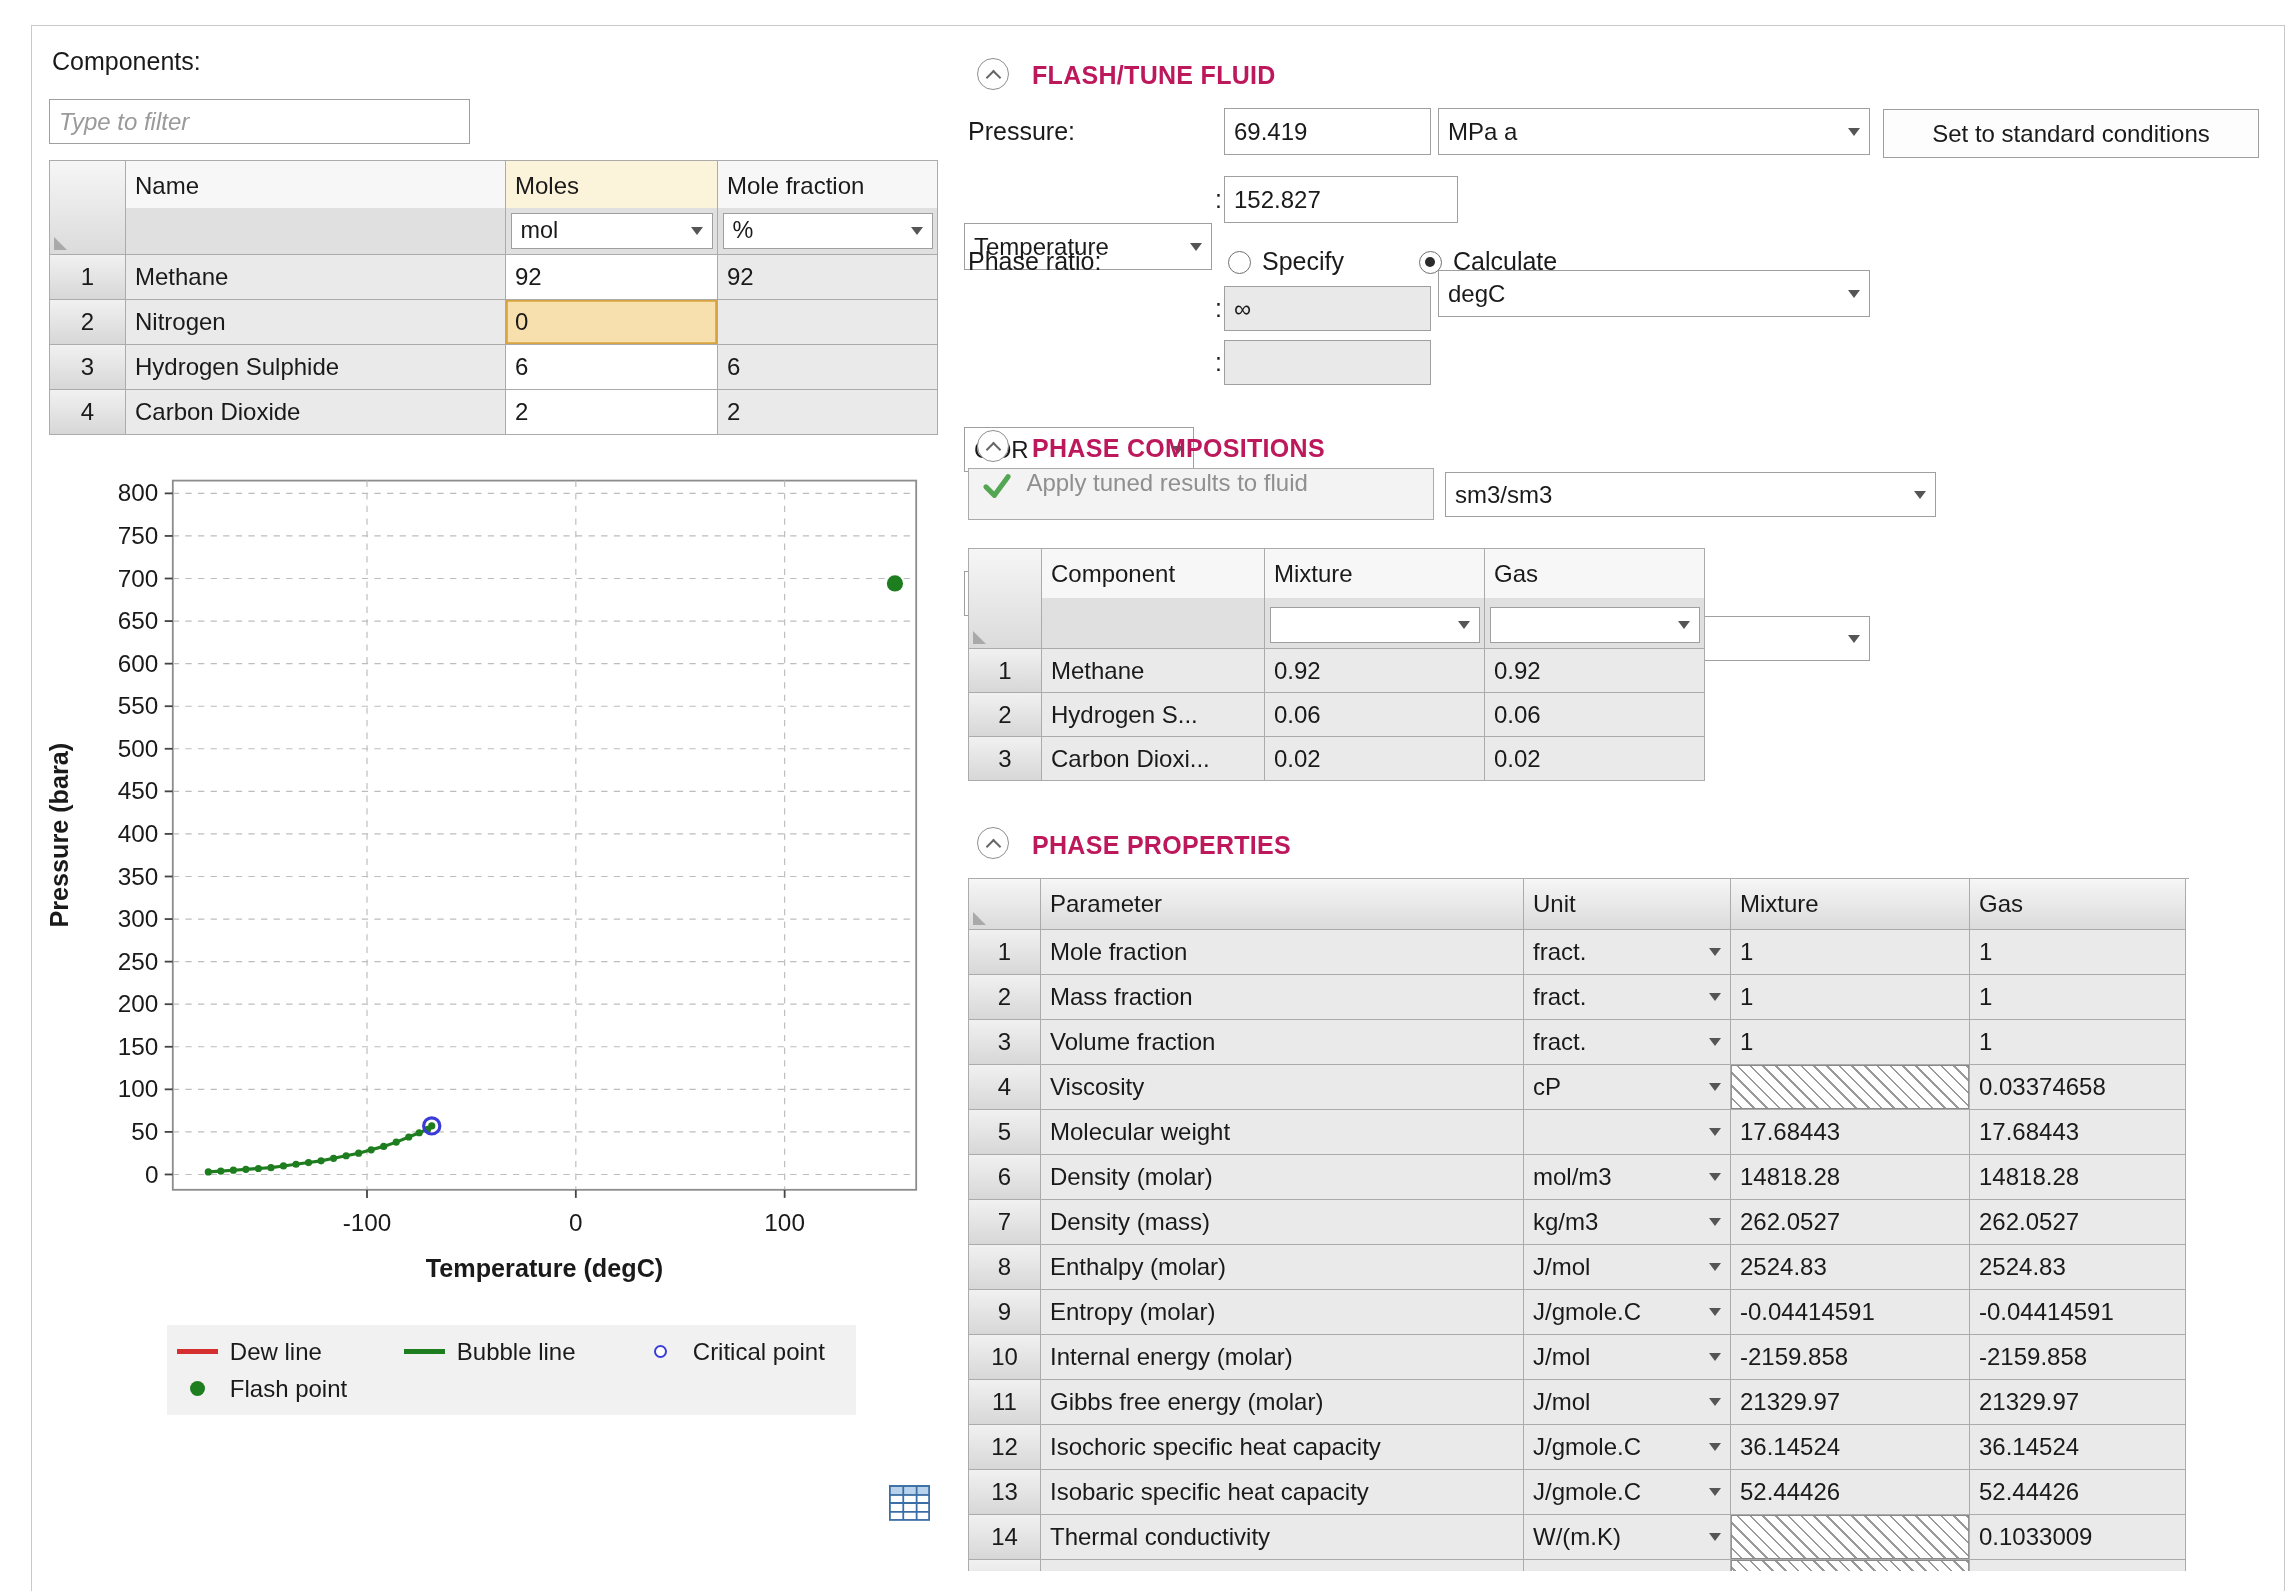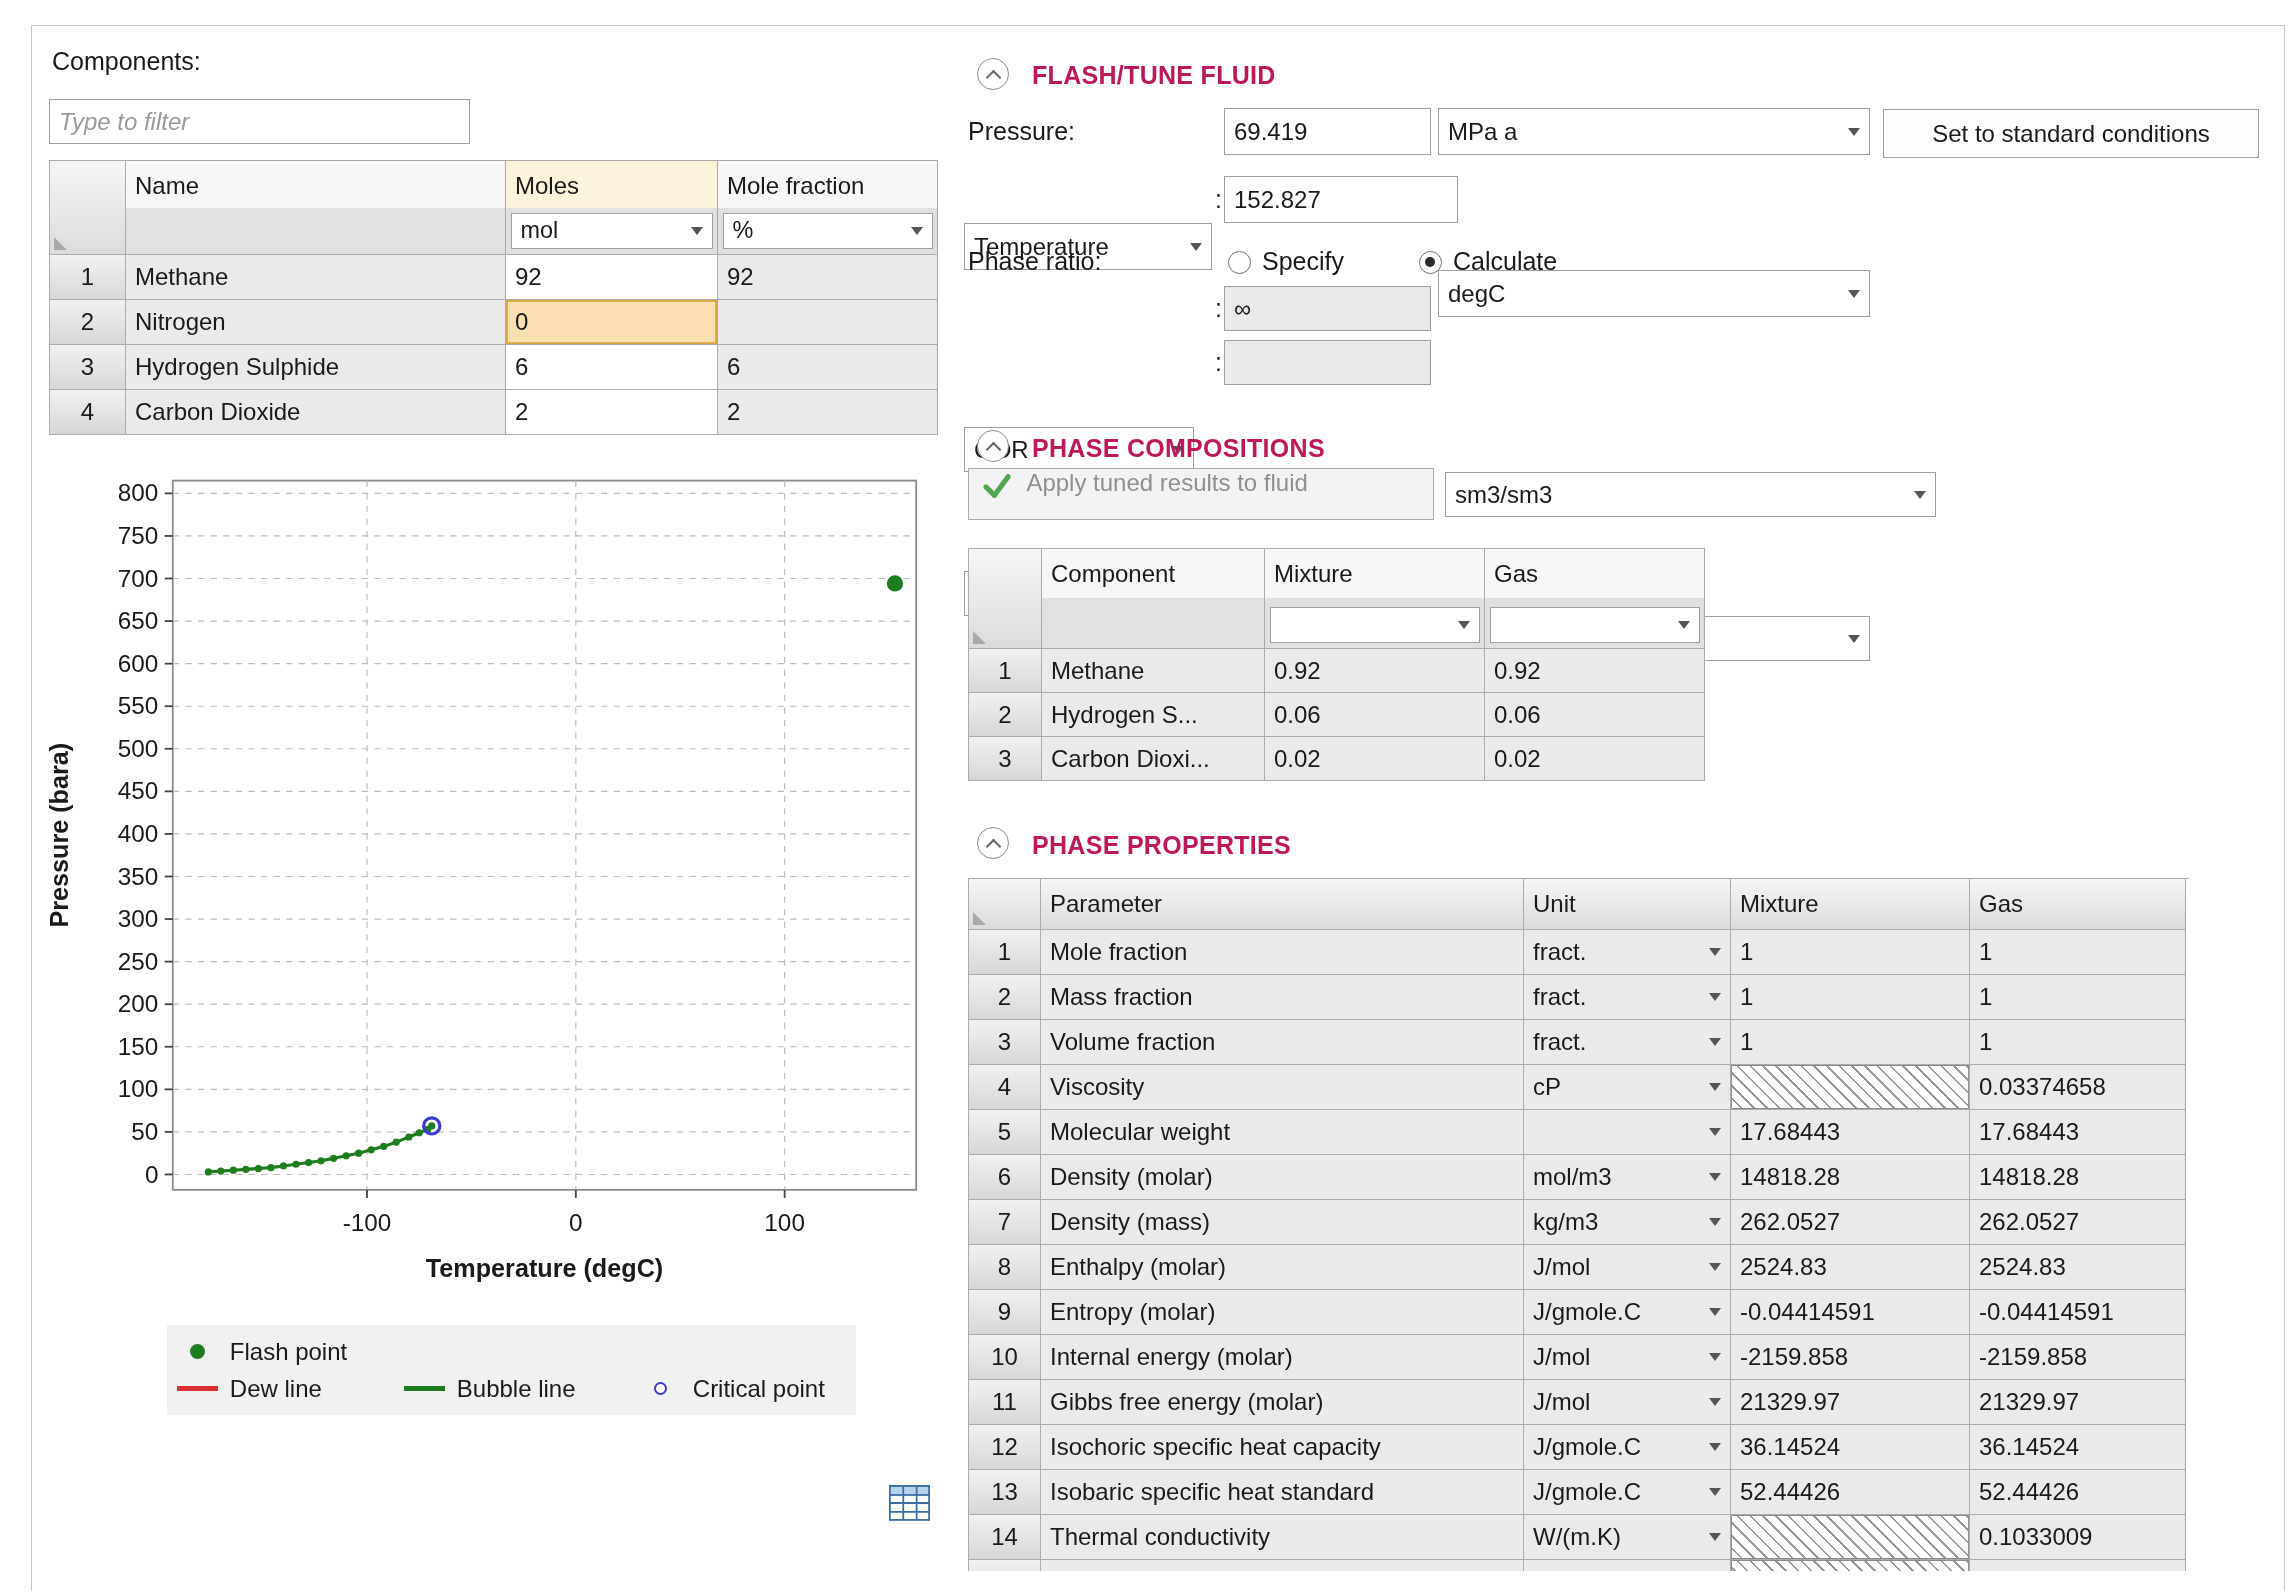--- a/index.html
+++ b/index.html
@@ -212,45 +212,45 @@
       <circle cx="414.185393258427" cy="753.3493397358943" r="4" fill="#1E7D1E"></circle>
       <circle cx="425.78651685393254" cy="748.6194477791116" r="4" fill="#1E7D1E"></circle>
       <circle cx="435.0674157303371" cy="744.8355342136855" r="4" fill="#1E7D1E"></circle>
       <circle cx="439.70786516853934" cy="741.0516206482594" r="4" fill="#1E7D1E"></circle>
       <circle cx="439.70786516853934" cy="741.0516206482594" r="9" fill="none" stroke="#3B3BD8" stroke-width="3.5"></circle>
       <circle cx="954.3963539325842" cy="138.28364945978387" r="9" fill="#1E7D1E"></circle>
     </svg>
 
   <div class="legend abs" style="left:167px;top:1325px;width:689px">
     <div class="lrow">
+      <div class="litem" style="width:227px">
+        <span class="lswatch">
+            <span class="lline" style="background:#D62F2F"></span>
+          </span>
+        <span class="ltext">Dew line</span>
+      </div>
+      <div class="litem" style="width:236px">
+        <span class="lswatch">
+            <span class="lline" style="background:#1E7D1E"></span>
+          </span>
+        <span class="ltext">Bubble line</span>
+      </div>
+      <div class="litem">
+        <span class="lswatch">
+            <span class="lopen"></span>
+          </span>
+        <span class="ltext">Critical point</span>
+      </div>
+    </div>
+    <div class="lrow">
       <div class="litem">
         <span class="lswatch">
             <span class="ldot"></span>
           </span>
         <span class="ltext">Flash point</span>
-      </div>
-    </div>
-    <div class="lrow">
-      <div class="litem" style="width:227px">
-        <span class="lswatch">
-            <span class="lline" style="background:#D62F2F"></span>
-          </span>
-        <span class="ltext">Dew line</span>
-      </div>
-      <div class="litem" style="width:236px">
-        <span class="lswatch">
-            <span class="lline" style="background:#1E7D1E"></span>
-          </span>
-        <span class="ltext">Bubble line</span>
-      </div>
-      <div class="litem">
-        <span class="lswatch">
-            <span class="lopen"></span>
-          </span>
-        <span class="ltext">Critical point</span>
       </div>
     </div>
   </div>
 
   <svg class="abs" style="left:889px;top:1485px" width="41" height="36" viewBox="0 0 46 40">
     <rect x="1" y="1" width="44" height="38" fill="#fff" stroke="#3A6EA5" stroke-width="2"></rect>
     <rect x="1" y="1" width="44" height="10" fill="#B9D2EC" stroke="#3A6EA5" stroke-width="2"></rect>
     <line x1="16" y1="1" x2="16" y2="39" stroke="#3A6EA5" stroke-width="2"></line>
     <line x1="31" y1="1" x2="31" y2="39" stroke="#3A6EA5" stroke-width="2"></line>
     <line x1="1" y1="20" x2="45" y2="20" stroke="#3A6EA5" stroke-width="2"></line>
@@ -513,21 +513,21 @@
           <div class="tblc gcell unitc">
             <span>J/gmole.C</span>
             <span class="arrow"></span>
           </div>
           <div class="tblc gcell">36.14524</div>
           <div class="tblc gcell">36.14524</div>
         </div>
 
         <div class="trow">
           <div class="tblc rownum">13</div>
-          <div class="tblc gcell">Isobaric specific heat standard</div>
+          <div class="tblc gcell">Isobaric specific heat capacity</div>
           <div class="tblc gcell unitc">
             <span>J/gmole.C</span>
             <span class="arrow"></span>
           </div>
           <div class="tblc gcell">52.44426</div>
           <div class="tblc gcell">52.44426</div>
         </div>
 
         <div class="trow">
           <div class="tblc rownum">14</div>

